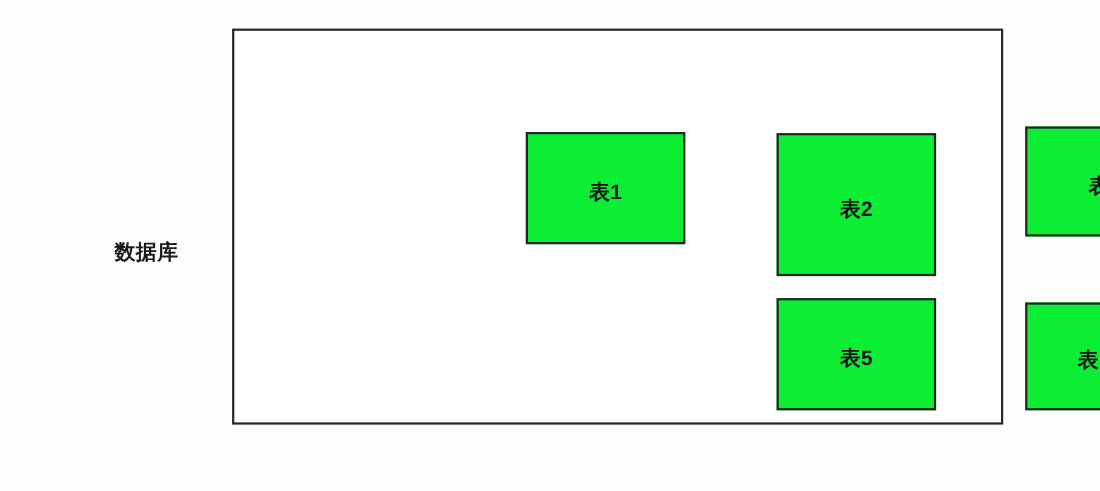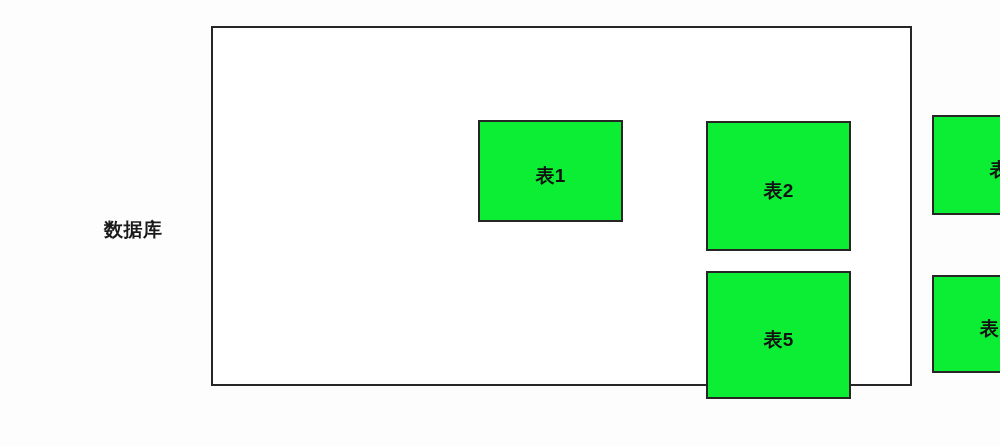--- a/index.html
+++ b/index.html
@@ -70,21 +70,21 @@
     white-space: nowrap;
     letter-spacing: 0.2px;
   }
 
   
   #box-1 { left: 265px; top: 92px;  width: 145px; height: 102px; }
   #box-2 { left: 493px; top: 93px;  width: 145px; height: 130px; }
   #box-3 { left: 719px; top: 87px;  width: 145px; height: 100px; }
   
   #box-4 { left: 265px; top: 243px; width: 145px; height: 102px; }
-  #box-5 { left: 493px; top: 243px; width: 145px; height: 128px; }
+  #box-5 { left: 493px; top: 243px; width: 145px; height: 102px; }
   #box-6 { left: 719px; top: 247px; width: 145px; height: 98px;  }
 </style>
 </head>
 <body>
 
 <div id="canvas">
 
   <div class="db-label">数据库</div>
 
   <div class="db-container">

